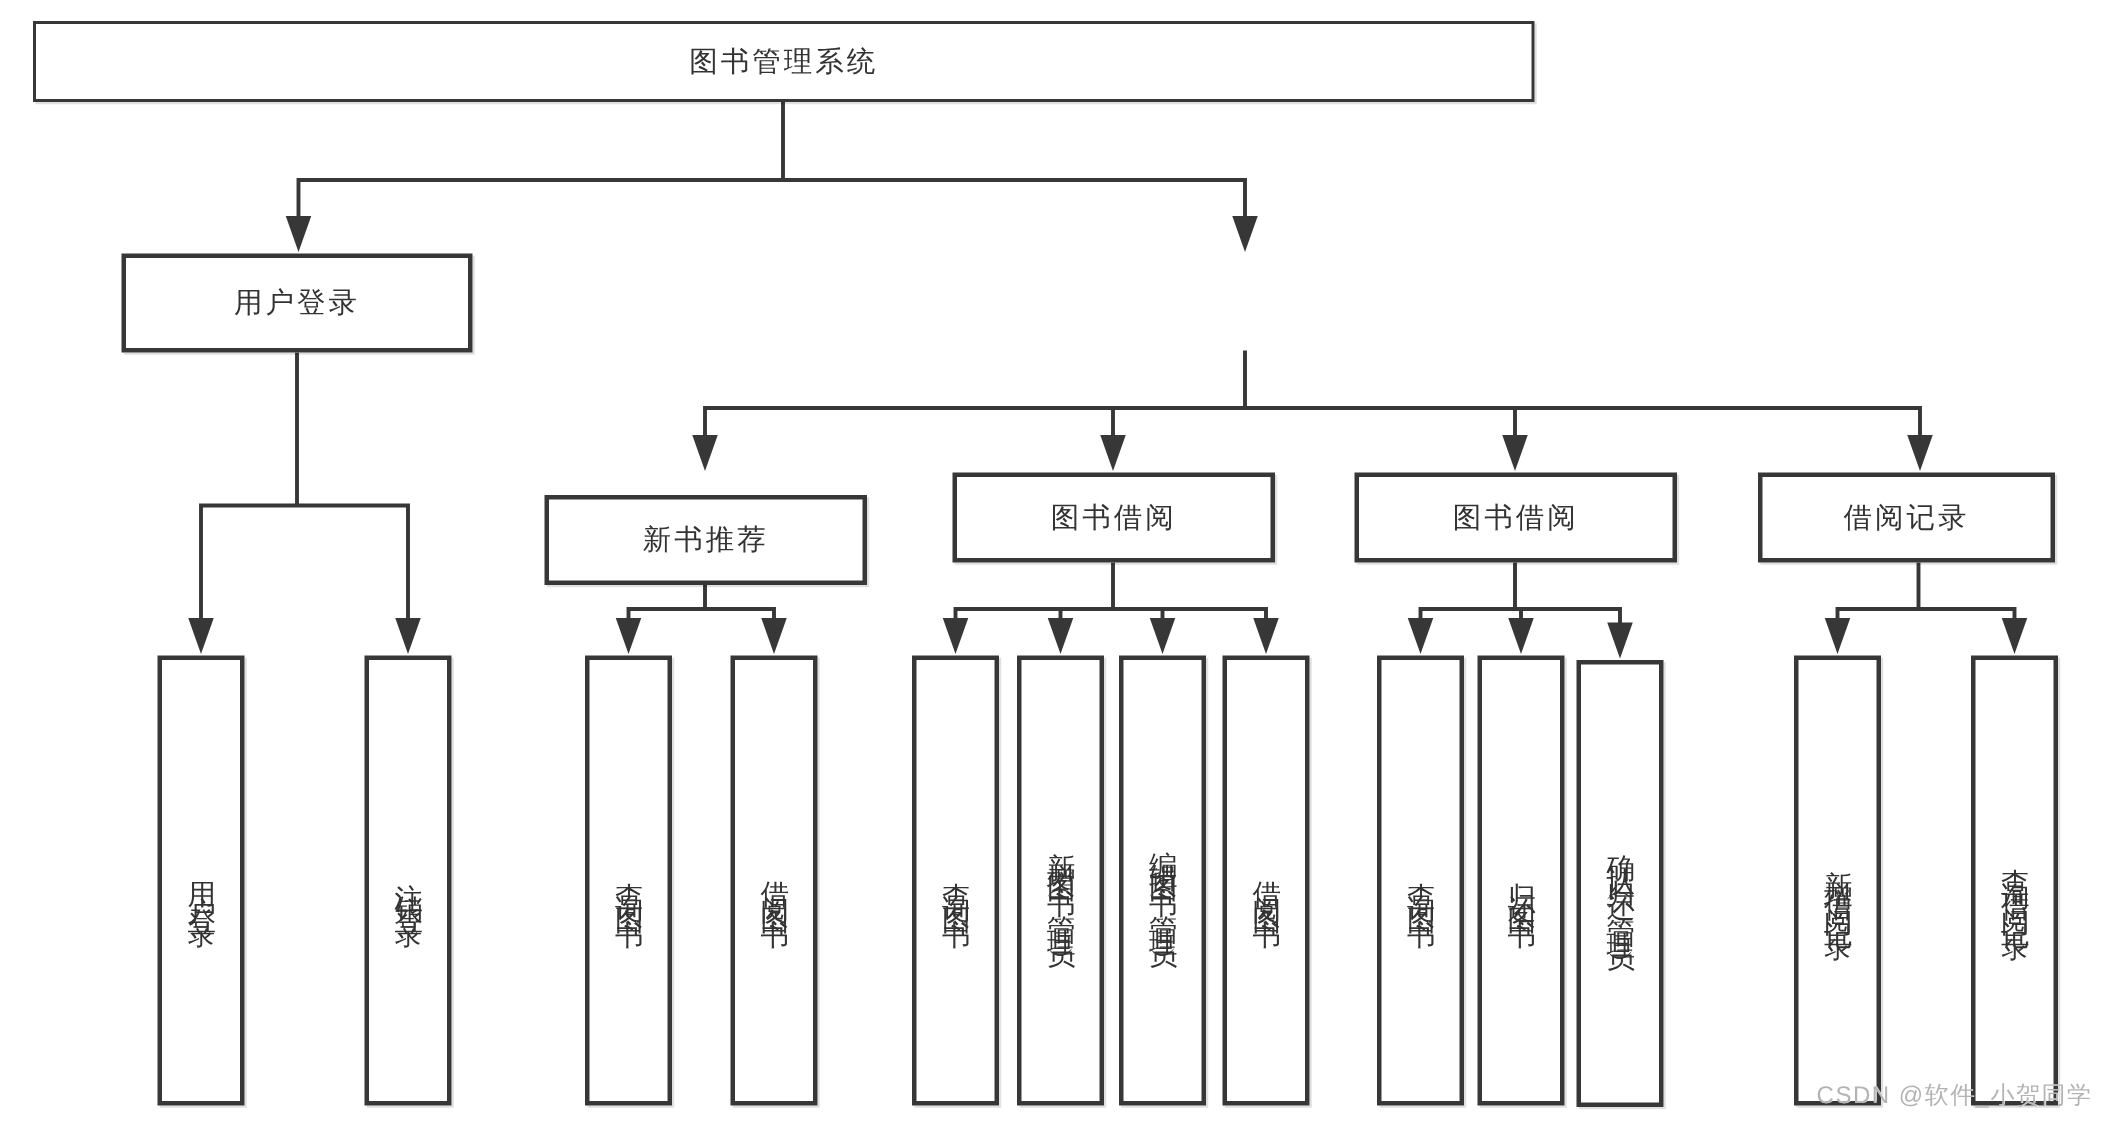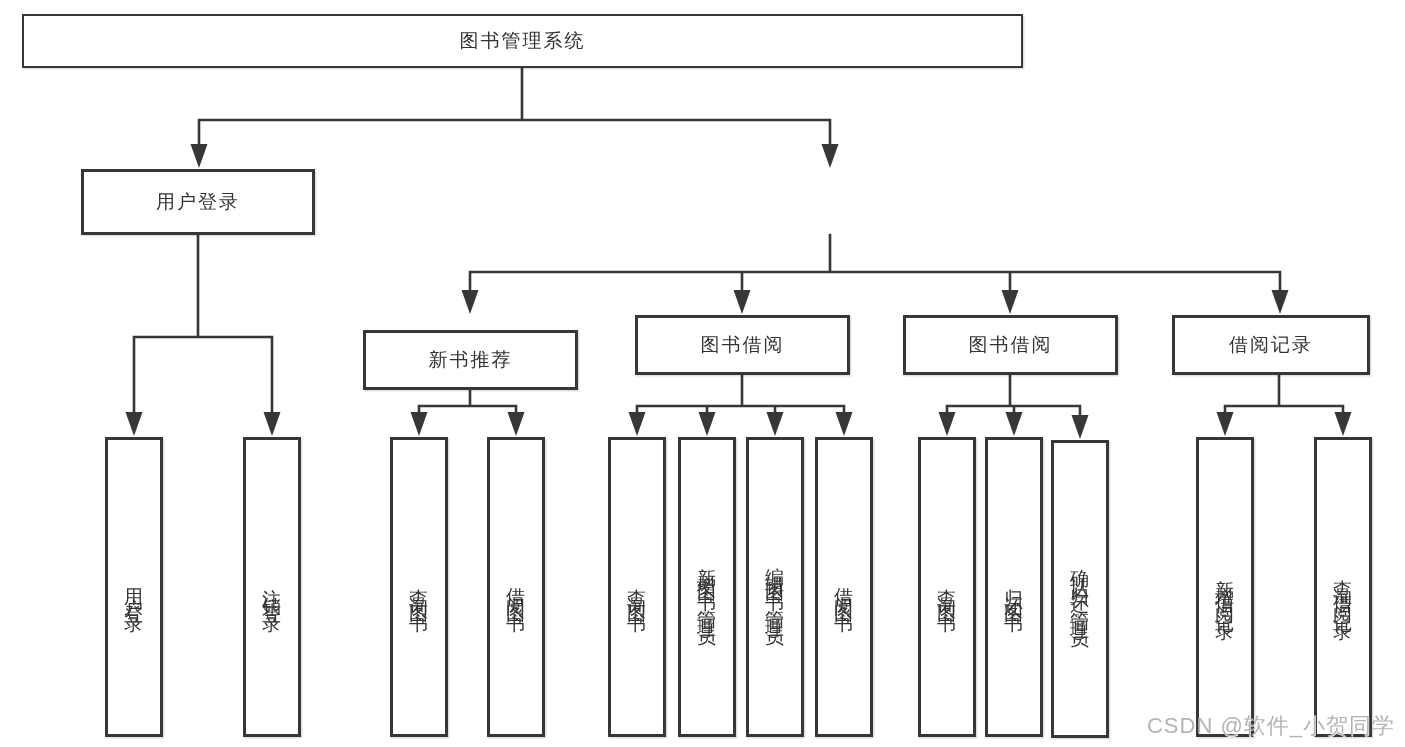--- a/index.html
+++ b/index.html
@@ -64,21 +64,21 @@
     text-orientation: mixed;
     font-size: 19px;
     letter-spacing: 0.45em;
     line-height: 1;
     padding-top: 6px;
   }
   #watermark {
     position: absolute;
     right: 10px;
     bottom: 6px;
-    font-size: 22px;
+    font-size: 16px;
     letter-spacing: 1px;
     color: var(--watermark);
     z-index: 5;
     text-shadow: 0.5px 0.5px 0 rgba(255,255,255,0.9);
     white-space: nowrap;
   }
 </style>
 </head>
 <body>
 

